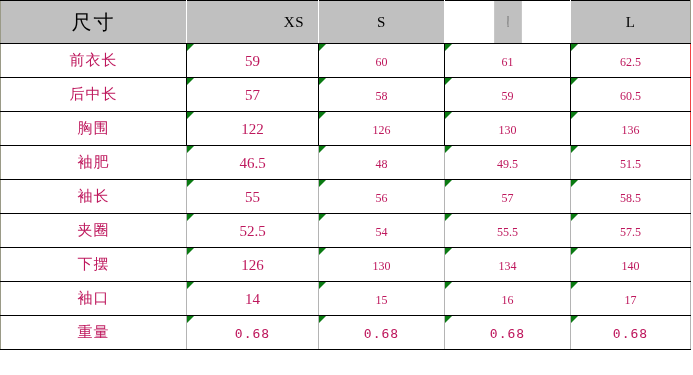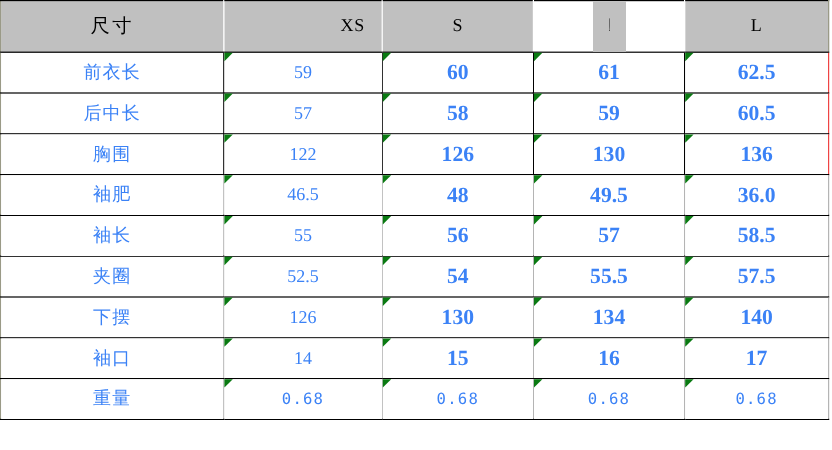--- a/index.html
+++ b/index.html
@@ -47,21 +47,21 @@
     text-align: center;
     vertical-align: middle;
     font-weight: normal;
     font-size: 15px;
     color: #000000;
     letter-spacing: 0.5px;
   }
   tr.header-row th.h-label {
     border-left: 1px solid #9a9a87;
     font-family: Liberation Sans, sans-serif;
-    font-size: 16px;
+    font-size: 20px;
     letter-spacing: 2px;
   }
   tr.header-row th.h-xs {
     font-family: "Liberation Serif", serif;
     font-size: 15px;
     padding-right: 14px;
     text-align: right;
   }
   tr.header-row th.h-s,
   tr.header-row th.h-l {
@@ -86,21 +86,21 @@
 
   
   tr.data-row td {
     height: 33px;
     padding: 0;
     text-align: center;
     vertical-align: middle;
     background: #ffffff;
     border-bottom: 1px solid #000000;
     position: relative;
-    color: #3b82f6;
+    color: #be185d;
   }
 
   tr.data-row td.cell-label {
     border-left: 1px solid #9a9a87;
     border-right: 1px solid #000000;
     font-family: "DejaVu Sans", sans-serif;
     font-size: 15px;
     letter-spacing: 1px;
   }
 
@@ -120,22 +120,22 @@
     border-right: 1px solid #b4b4b4;
   }
 
   
   .v-plain {
     font-family: "Liberation Serif", serif;
     font-size: 15px;
   }
   .v-bold {
     font-family: "Liberation Serif", serif;
-    font-size: 18px;
-    font-weight: bold;
+    font-size: 12px;
+    font-weight: normal;
   }
   .v-mono {
     font-family: "DejaVu Sans Mono", monospace;
     font-size: 13px;
     letter-spacing: 1px;
     margin-top: 44px;
   }
 
   
   .note-marker {
@@ -194,21 +194,21 @@
           <td class="cell-val"><span class="note-marker"></span><span class="v-plain">122</span></td>
           <td class="cell-val"><span class="note-marker"></span><span class="v-bold">126</span></td>
           <td class="cell-val"><span class="note-marker"></span><span class="v-bold">130</span></td>
           <td class="cell-val last-col"><span class="note-marker"></span><span class="v-bold">136</span></td>
         </tr>
         <tr class="data-row light-rules">
           <td class="cell-label">袖肥</td>
           <td class="cell-val"><span class="note-marker"></span><span class="v-plain">46.5</span></td>
           <td class="cell-val"><span class="note-marker"></span><span class="v-bold">48</span></td>
           <td class="cell-val"><span class="note-marker"></span><span class="v-bold">49.5</span></td>
-          <td class="cell-val last-col"><span class="note-marker"></span><span class="v-bold">36.0</span></td>
+          <td class="cell-val last-col"><span class="note-marker"></span><span class="v-bold">51.5</span></td>
         </tr>
         <tr class="data-row light-rules">
           <td class="cell-label">袖长</td>
           <td class="cell-val"><span class="note-marker"></span><span class="v-plain">55</span></td>
           <td class="cell-val"><span class="note-marker"></span><span class="v-bold">56</span></td>
           <td class="cell-val"><span class="note-marker"></span><span class="v-bold">57</span></td>
           <td class="cell-val last-col"><span class="note-marker"></span><span class="v-bold">58.5</span></td>
         </tr>
         <tr class="data-row light-rules">
           <td class="cell-label">夹圈</td>

